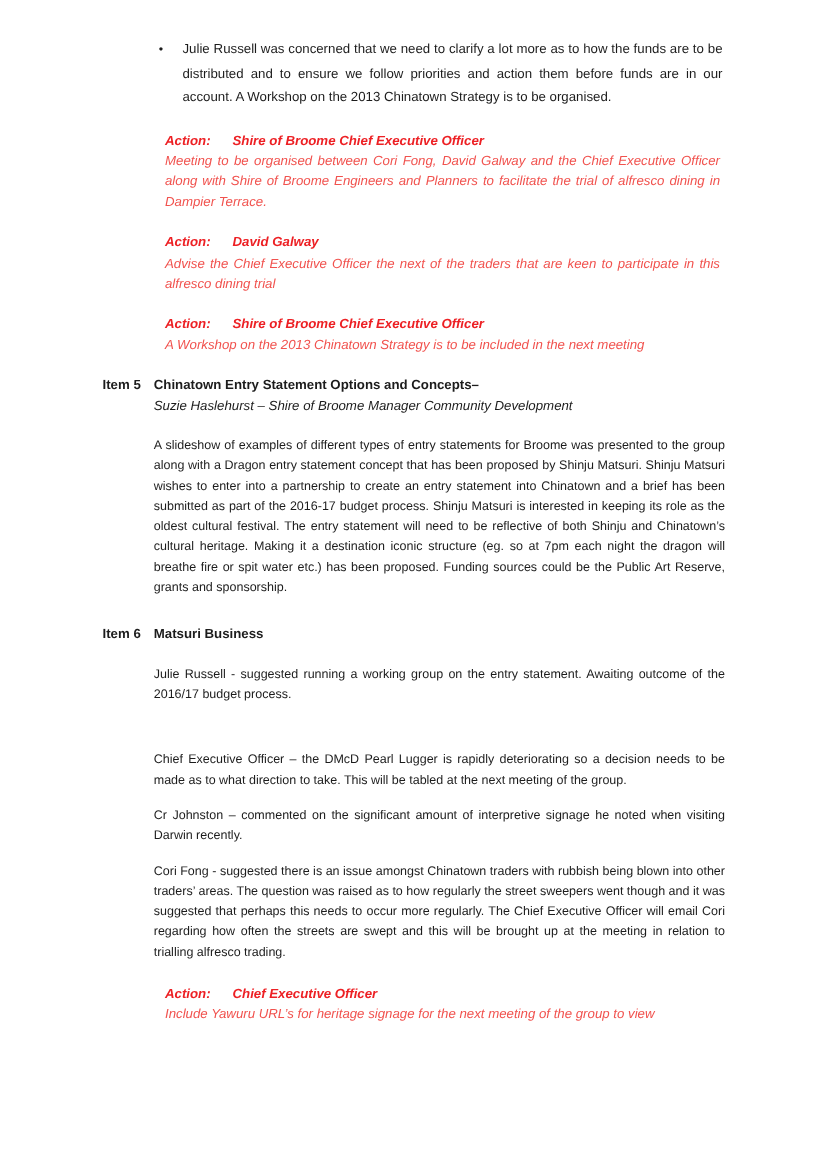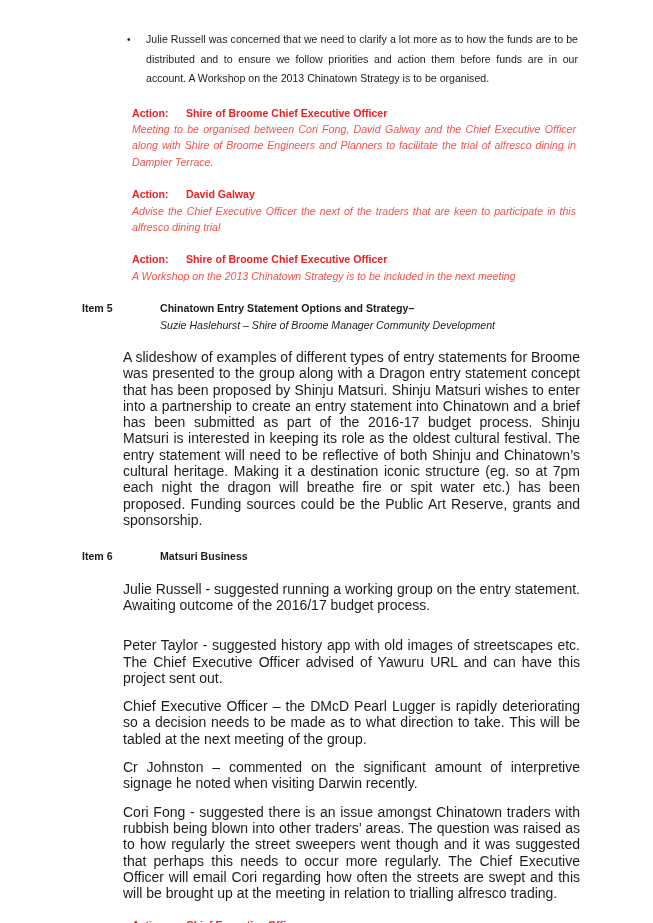--- a/index.html
+++ b/index.html
@@ -17,21 +17,21 @@
   .page {
     position: relative;
     width: 653px;
     height: 923px;
     box-sizing: border-box;
     padding: 30px 73px 0 82px;
   }
 
   
   .body-text {
-    font-size: 14px;
+    font-size: 10px;
     line-height: 16.3px;
     text-align: justify;
     color: #1c1c1c;
     margin: 0;
   }
   .indent {
     margin-left: 41px;   
   }
 
   
@@ -59,20 +59,21 @@
   }
 
   
   .action-block {
     margin-left: 50px;     
     position: relative;
   }
   .action-row {
     display: flex;
     align-items: flex-end;
+    font-style: italic;
   }
   .action-label {
     color: #ED2024;
     font-weight: bold;
     font-size: 10.6px;
     line-height: 16.4px;
     width: 54px;
     flex: 0 0 54px;
   }
   .action-title {
@@ -92,21 +93,20 @@
   }
   .action-detail.justify-all {
     text-align: justify;
     text-align-last: left;
   }
 
   
   .item-row {
     display: flex;
     align-items: flex-start;
-    gap: 37px;
   }
   .item-number {
     width: 41px;
     flex: 0 0 41px;
     font-weight: bold;
     font-size: 10.6px;
     line-height: 16.4px;
     color: #1c1c1c;
   }
   .item-body {
@@ -168,21 +168,21 @@
       <div class="action-title">Shire of Broome Chief Executive Officer</div>
     </div>
     <div class="action-detail">A Workshop on the 2013 Chinatown Strategy is to be included in the next meeting</div>
   </div>
 
   <div class="sp-16"></div>
 
   <div class="item-row">
     <div class="item-number">Item 5</div>
     <div class="item-body">
-      <div class="item-heading">Chinatown Entry Statement Options and Strategy–</div>
+      <div class="item-heading">Chinatown Entry Statement Options and Concepts–</div>
       <div class="item-subheading">Suzie Haslehurst – Shire of Broome Manager Community Development</div>
     </div>
   </div>
 
   <div class="sp-16"></div>
 
   <p class="body-text indent">A slideshow of examples of different types of entry statements for Broome was presented to the group along with a Dragon entry statement concept that has been proposed by Shinju Matsuri. Shinju Matsuri wishes to enter into a partnership to create an entry statement into Chinatown and a brief has been submitted as part of the 2016-17 budget process.  Shinju Matsuri is interested in keeping its role as the oldest cultural festival.  The entry statement will need to be reflective of both Shinju and Chinatown’s cultural heritage.  Making it a destination iconic structure (eg. so at 7pm each night the dragon will breathe fire or spit water etc.) has been proposed.  Funding sources could be the Public Art Reserve, grants and sponsorship.</p>
 
   <div class="sp-20"></div>
 
@@ -191,21 +191,20 @@
     <div class="item-body">
       <div class="item-heading">Matsuri Business</div>
     </div>
   </div>
 
   <div class="sp-16"></div>
 
   <p class="body-text indent">Julie Russell - suggested running a working group on the entry statement.  Awaiting outcome of the 2016/17 budget process.</p>
   <div class="sp-12"></div>
   <div class="sp-12"></div>
-  <p class="body-text indent">Peter Taylor - suggested history app with old images of streetscapes etc.  The Chief Executive Officer advised of Yawuru URL and can have this project sent out.</p>
   <div class="sp-12"></div>
   <p class="body-text indent">Chief Executive Officer – the DMcD Pearl Lugger is rapidly deteriorating so a decision needs to be made as to what direction to take. This will be tabled at the next meeting of the group.</p>
   <div class="sp-12"></div>
   <p class="body-text indent">Cr Johnston – commented on the significant amount of interpretive signage he noted when visiting Darwin recently.</p>
   <div class="sp-12"></div>
   <p class="body-text indent">Cori Fong - suggested there is an issue amongst Chinatown traders with rubbish being blown into other traders’ areas.  The question was raised as to how regularly the street sweepers went though and it was suggested that perhaps this needs to occur more regularly.  The Chief Executive Officer will email Cori regarding how often the streets are swept and this will be brought up at the meeting in relation to trialling alfresco trading.</p>
 
   <div class="sp-16"></div>
 
   <div class="action-block">

